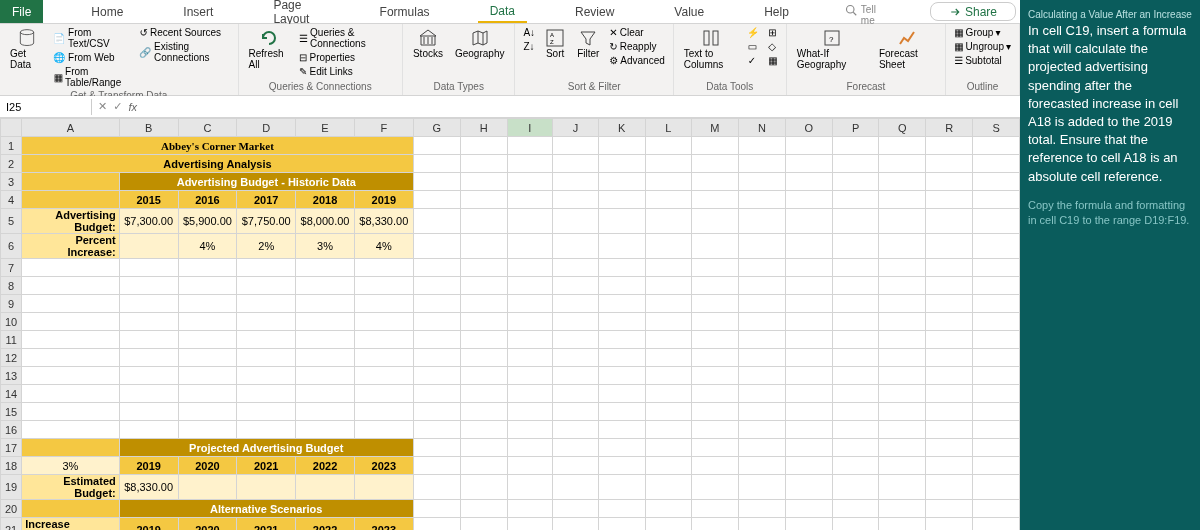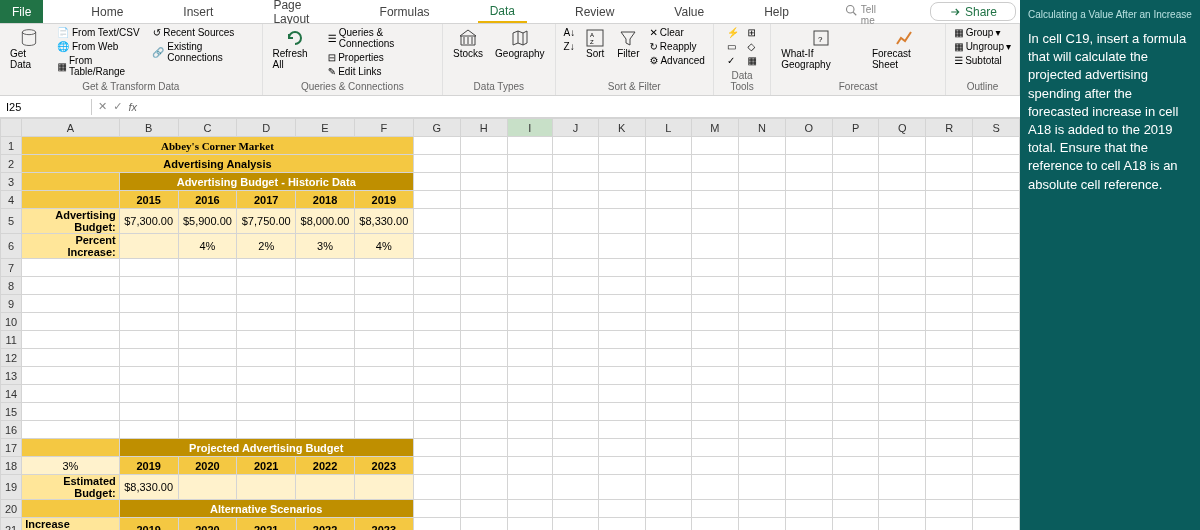--- a/index.html
+++ b/index.html
@@ -1,19 +1,19 @@
 <!DOCTYPE html>
 <html><head>
 <meta charset="utf-8">
 <style>
 * { box-sizing: border-box; margin: 0; padding: 0; font-family: 'Segoe UI', Arial, sans-serif; }
 body { background: #fff; font-size: 11px; display: flex; width: 1200px; height: 530px; overflow: hidden; }
 .left-app { width: 1020px; display: flex; flex-direction: column; }
 .right-panel { width: 180px; background: #0a5c5c; color: #fff; padding: 8px; font-size: 13px; line-height: 1.4; }
-.right-panel .title { font-size: 10px; color: #b8e0e0; margin-bottom: 8px; }
+.right-panel .title { font-size: 10px; color: #b8e0e0; }
 .right-panel .instr { margin-bottom: 12px; }
 .right-panel .hint { color: #87c5c5; font-size: 11px; }
 
 .tabs { display: flex; background: #fff; border-bottom: 1px solid #d4d4d4; height: 24px; align-items: stretch; gap: 36px; }
 .tab { padding: 4px 12px; font-size: 12px; cursor: pointer; color: #444; display: flex; align-items: center; }
 .tab.file { background: #217346; color: #fff; }
 .tab.active { border-bottom: 2px solid #eab308; color: #217346; }
 .tellme { flex: 1; color: #888; font-size: 10px; padding: 4px 8px; display: flex; align-items: flex-start; gap: 4px; }
 .share { color: #217346; font-size: 12px; padding: 4px 18px; border: 1px solid #ccc; margin: 2px 4px; border-radius: 8px; display: flex; align-items: center; gap: 4px; }
 
@@ -217,20 +217,29 @@
               <span>⚙</span>
               <span>Advanced</span>
             </div>
         </div>
       </div>
       <div class="rgroup-label">Sort &amp; Filter</div>
     </div>
 
     <div class="rgroup">
       <div class="rgroup-body">
+        <div class="rbtn">
+          <span class="ricon">
+              <svg width="20" height="20" viewBox="0 0 20 20">
+                <rect x="3" y="3" width="5" height="14" fill="none" stroke="#444"></rect>
+                <rect x="12" y="3" width="5" height="14" fill="none" stroke="#444"></rect>
+              </svg>
+            </span>
+          <span>Text to Columns</span>
+        </div>
         <div class="rlist">
           <div class="rlist-item">
               <span>⚡</span>
             </div>
           <div class="rlist-item">
               <span>▭</span>
             </div>
           <div class="rlist-item">
               <span>✓</span>
             </div>
@@ -765,13 +774,14 @@
           </tr>
 
     </tbody>
       </table>
   </div>
 </div>
 
 <div class="right-panel">
   <div class="title">Calculating a Value After an Increase</div>
   <div class="instr">In cell C19, insert a formula that will calculate the projected advertising spending after the forecasted increase in cell A18 is added to the 2019 total. Ensure that the reference to cell A18 is an absolute cell reference.</div>
+  <div class="hint">Copy the formula and formatting in cell C19 to the range D19:F19.</div>
 </div>
 
 </body></html>

